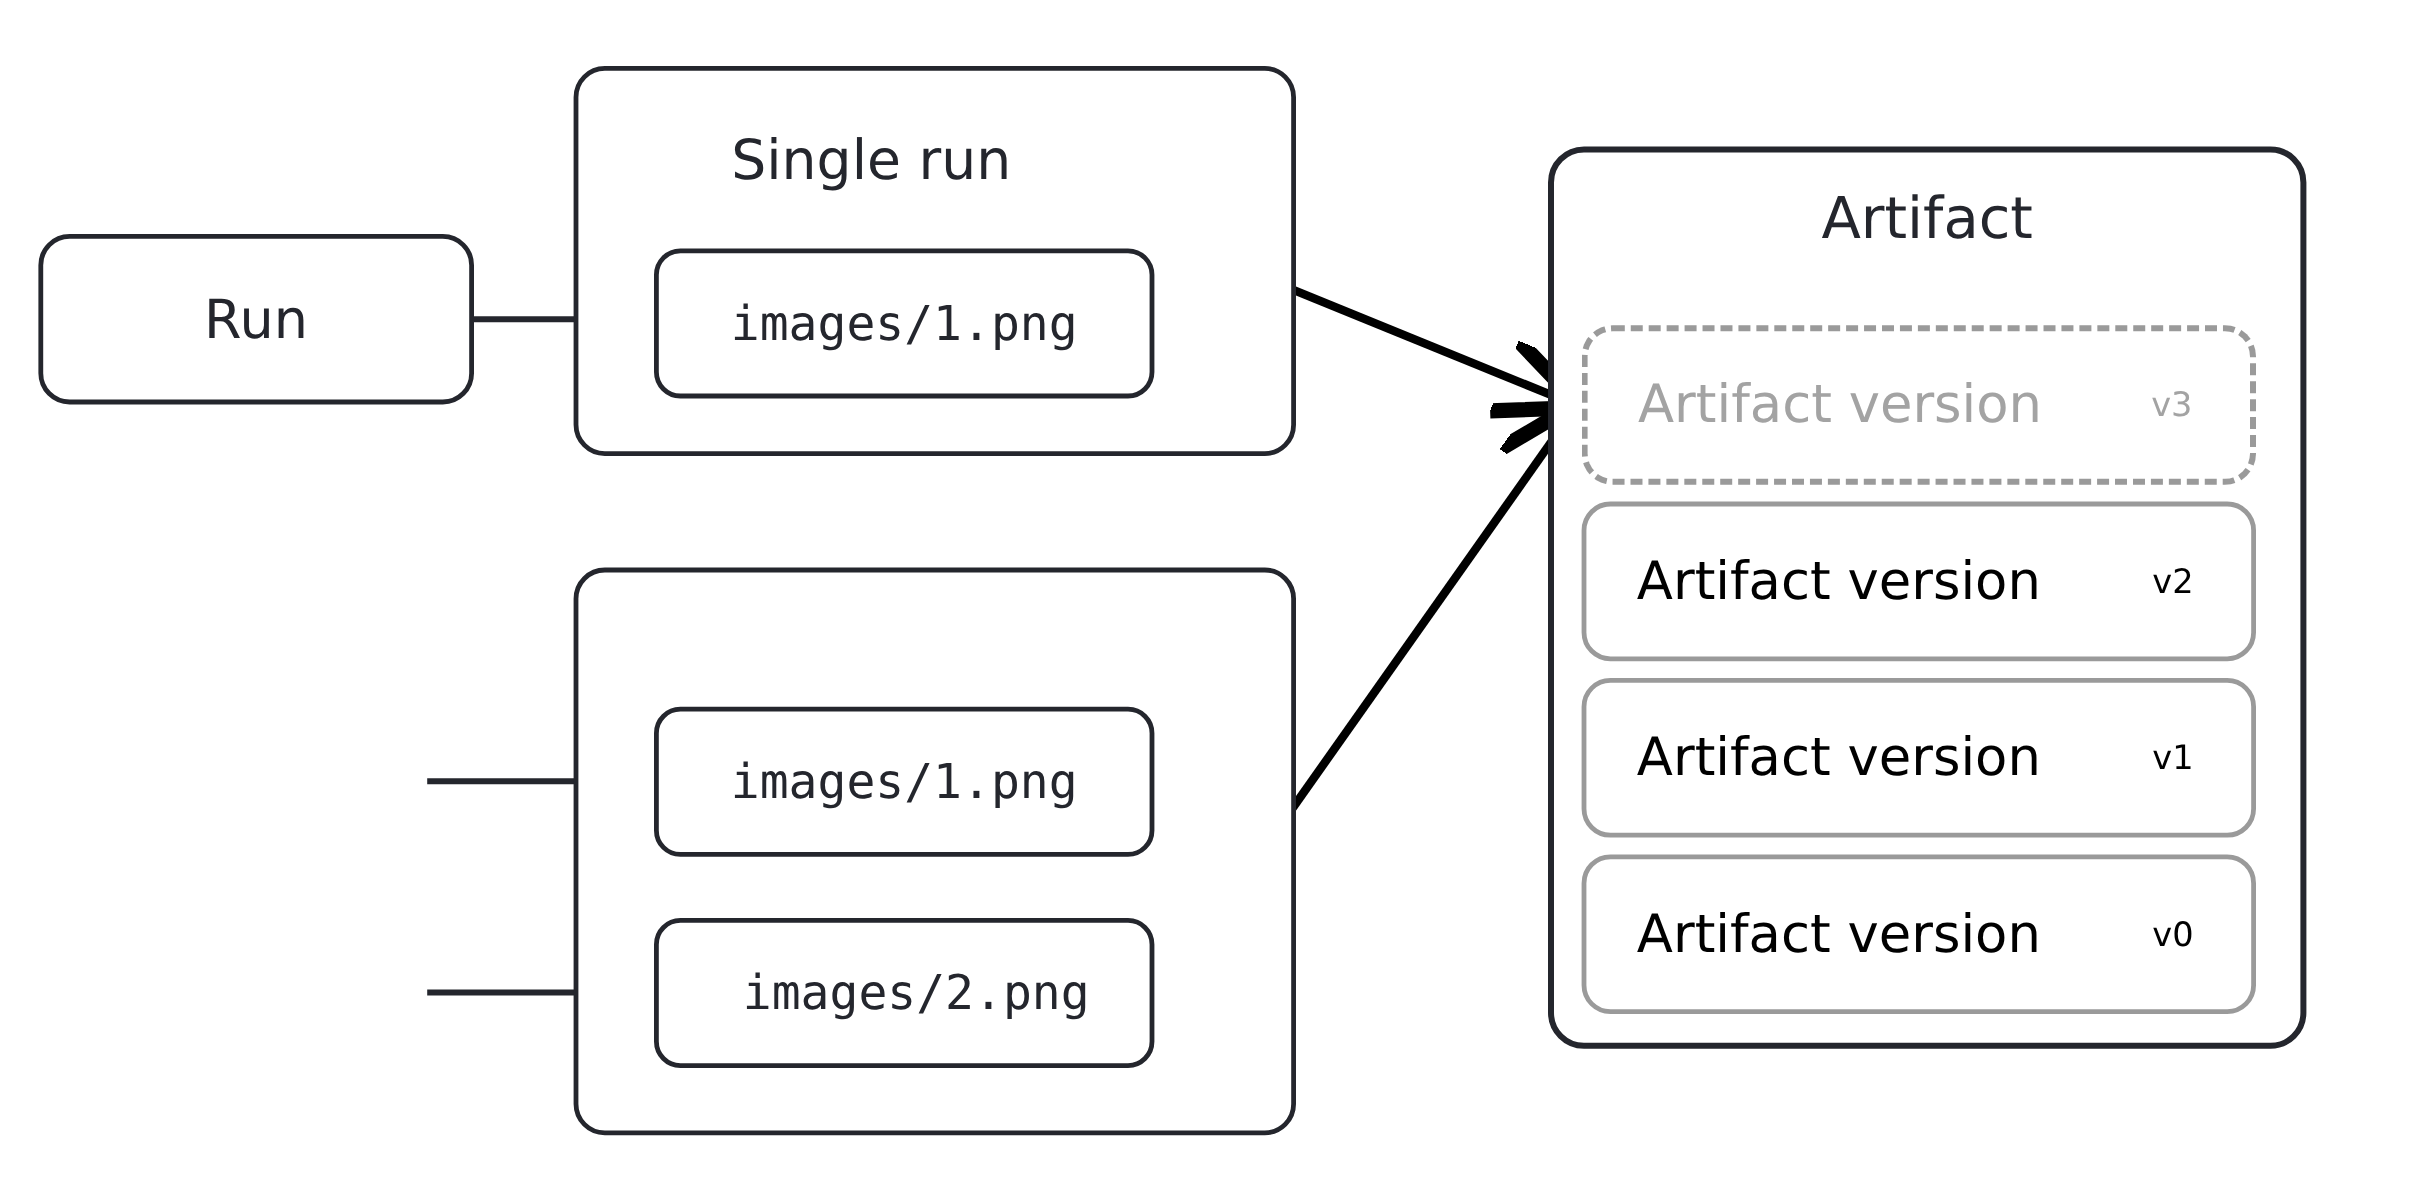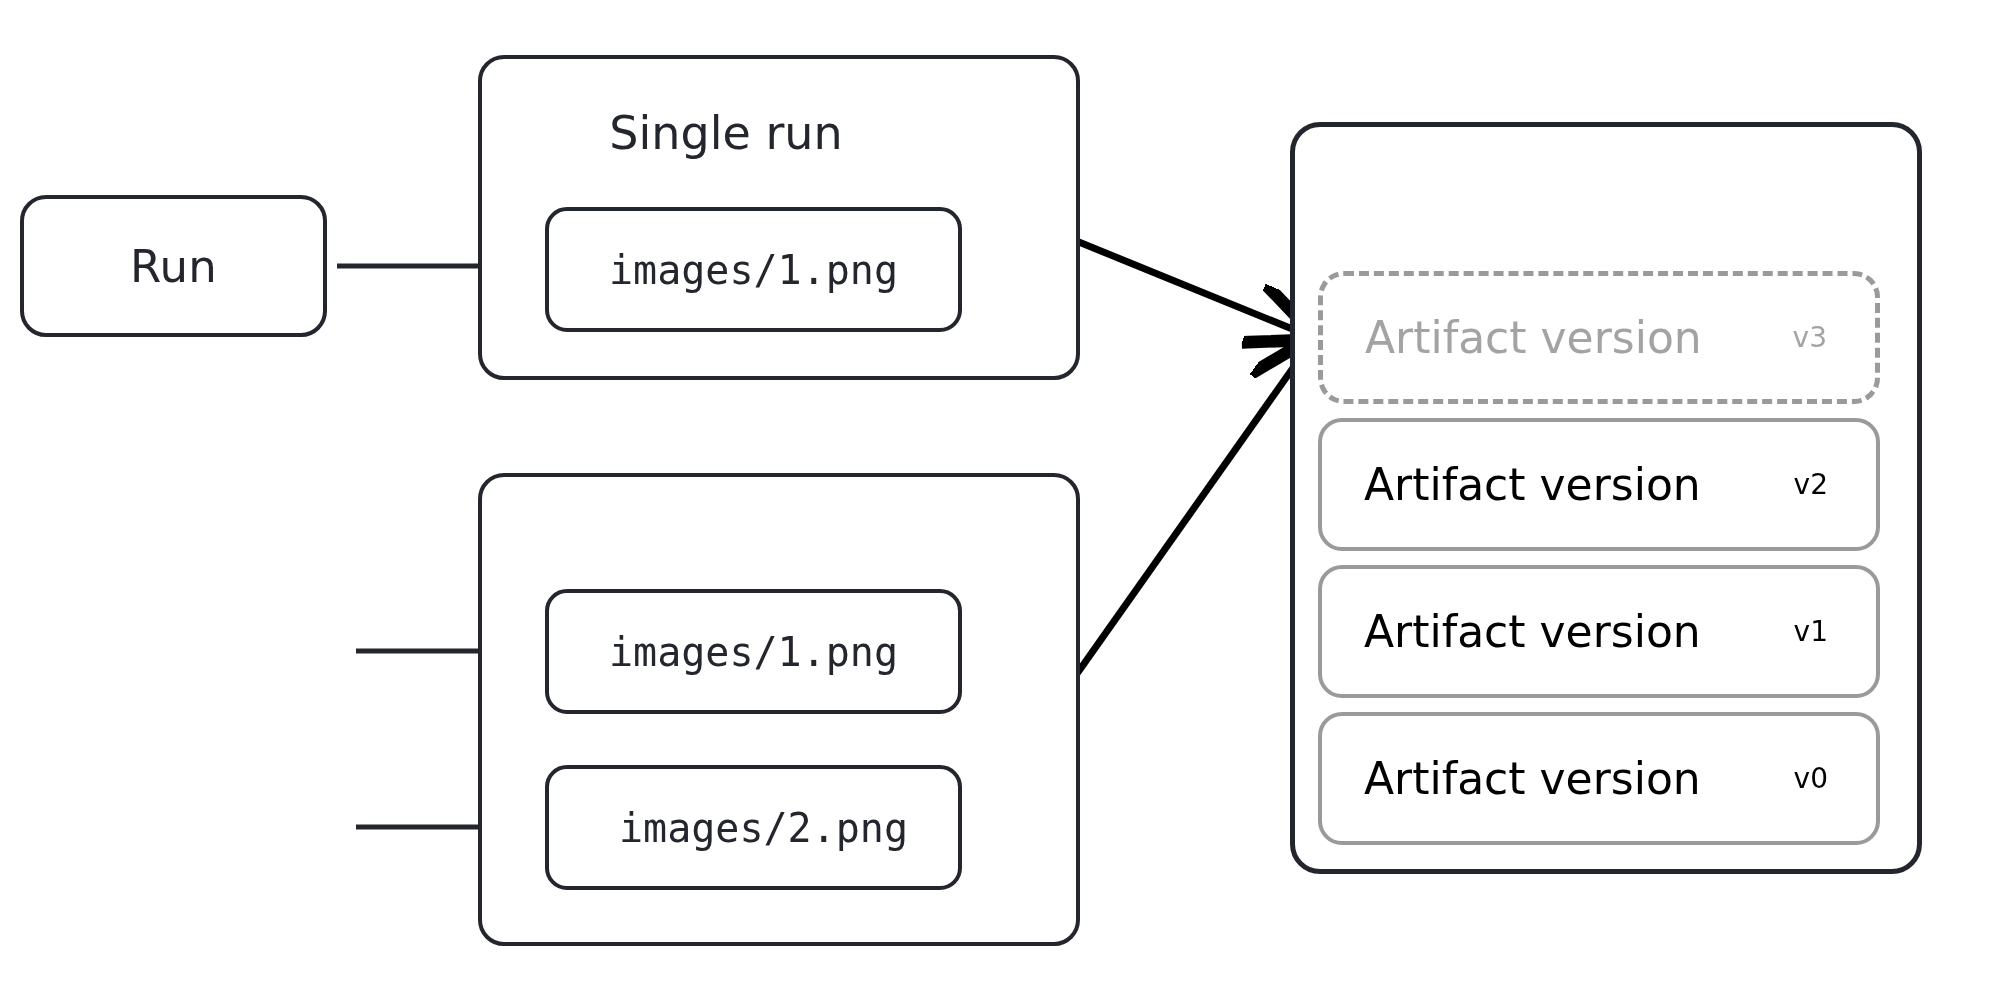--- a/index.html
+++ b/index.html
@@ -147,21 +147,21 @@
 
     <g>
       <line x1="1069" y1="238" x2="1312" y2="337" stroke="#000000" stroke-width="7" marker-end="url(#ahBig)"></line>
     </g>
 
     <g>
       <line x1="1069" y1="685" x2="1312" y2="341" stroke="#000000" stroke-width="7" marker-end="url(#ahBig)"></line>
     </g>
   </svg>
 
-  <div class="node box-dark" style="left:20px; top:195px; width:307px; height:142px;">
+  <div class="node box-dark" style="left:32px; top:195px; width:363px; height:142px;">
     <span class="run-label">Run</span>
   </div>
 
   <div class="node box-dark" style="left:478px; top:55px; width:602px; height:325px; display:block;">
   </div>
   <div class="group-title" style="left:478px; top:110px; width:496px;">Single run</div>
 
   <div class="node box-dark-inner" style="left:545px; top:207px; width:417px; height:125px;">
     <span class="file-label">images/1.png</span>
   </div>
@@ -174,20 +174,21 @@
   <div class="node box-dark-inner" style="left:545px; top:589px; width:417px; height:125px;">
     <span class="file-label">images/1.png</span>
   </div>
 
   <div class="node box-dark-inner" style="left:545px; top:765px; width:417px; height:125px;padding-left:20px;">
     <span class="file-label">images/2.png</span>
   </div>
 
   <div class="artifact-panel" style="left:1290px; top:122px; width:632px; height:752px;"></div>
 
+  <div class="artifact-title" style="left:1290px; top:158px; width:632px;">Artifact</div>
 
   <div class="version-row dashed" style="left:1318px; top:271px; width:562px; height:133px;">
     <span class="version-name txt-muted" style="left:42px;">Artifact version</span>
     <span class="version-tag txt-muted" style="right:48px;">v3</span>
   </div>
 
   <div class="version-row solid" style="left:1318px; top:418px; width:562px; height:133px;">
     <span class="version-name txt-dark" style="left:42px;">Artifact version</span>
     <span class="version-tag txt-dark" style="right:48px;">v2</span>
   </div>

